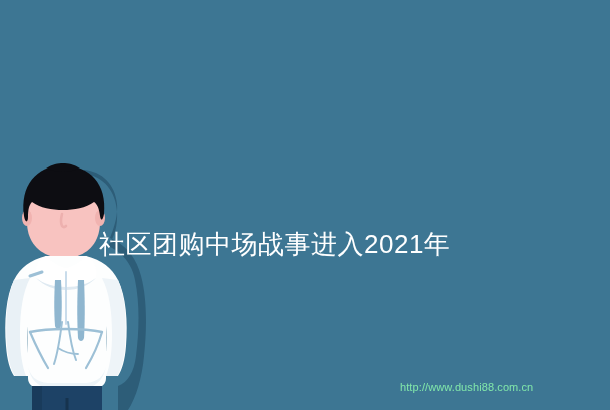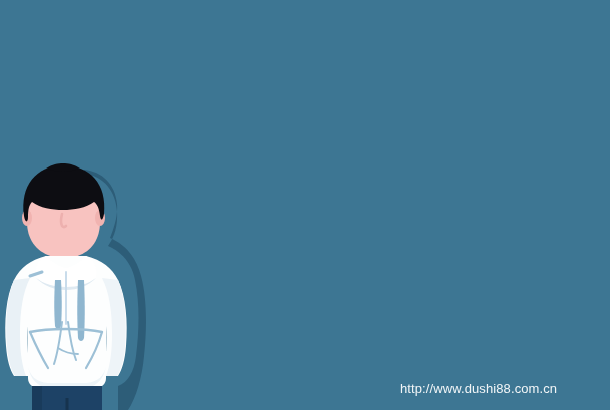--- a/index.html
+++ b/index.html
@@ -33,22 +33,22 @@
     white-space: pre-wrap;
   }
   #headline .hl-line {
     display: block;
   }
   
   #watermark {
     position: absolute;
     left: 400px;
     top: 381px;
-    color: #ffffff;
-    font-size: 13px;
+    color: #86efac;
+    font-size: 11px;
     letter-spacing: 0.1px;
     opacity: 0.93;
     white-space: nowrap;
   }
   
   #illustration {
     position: absolute;
     left: 0px;
     top: 160px;
     width: 160px;
@@ -136,17 +136,18 @@
                C98 226 104 218 106 206
                C104 216 98 222 86 223 L48 223 C36 222 30 216 28 206 Z" fill="#edf4f8"></path>
 
       <path d="M32 226 L102 226 L102 250 L32 250 Z" fill="#1d4266"></path>
       <path d="M67 238 L67 250" stroke="#16334e" stroke-width="3" fill="none"></path>
       <path d="M32 226 L42 226 L42 250 L32 250 Z" fill="#16334e" opacity="0.45"></path>
     </svg>
   </div>
 
   <div id="headline">
+    <span class="hl-line">社区团购中场战事进入2021年</span>
   </div>
 
   <div id="watermark">http://www.dushi88.com.cn</div>
 
 </div>
 
 </body></html>

